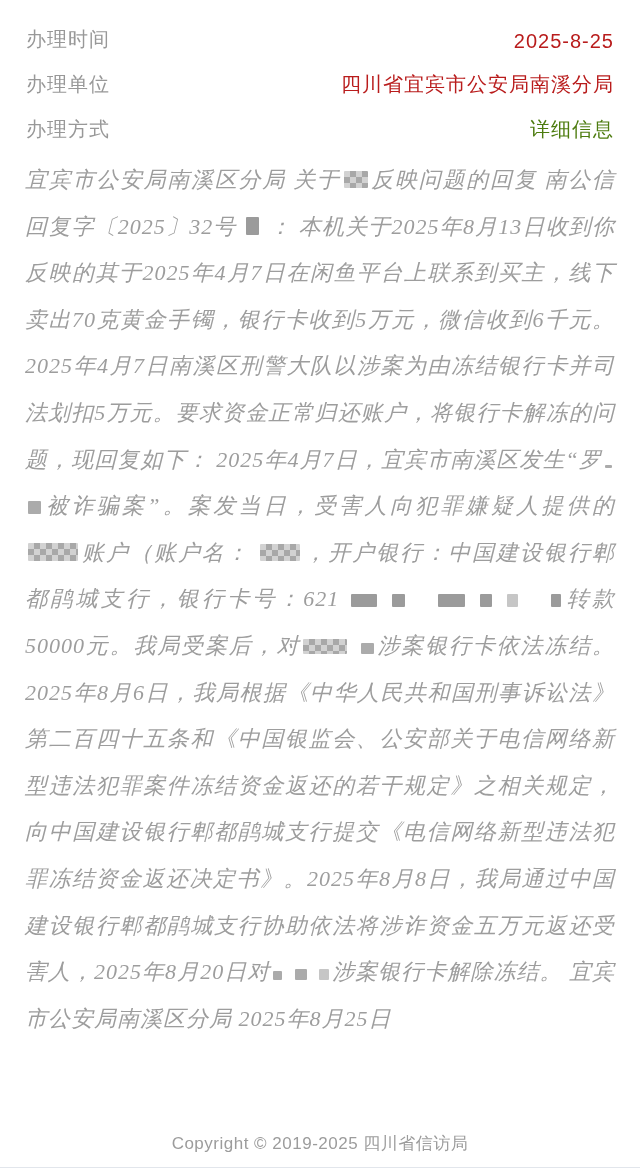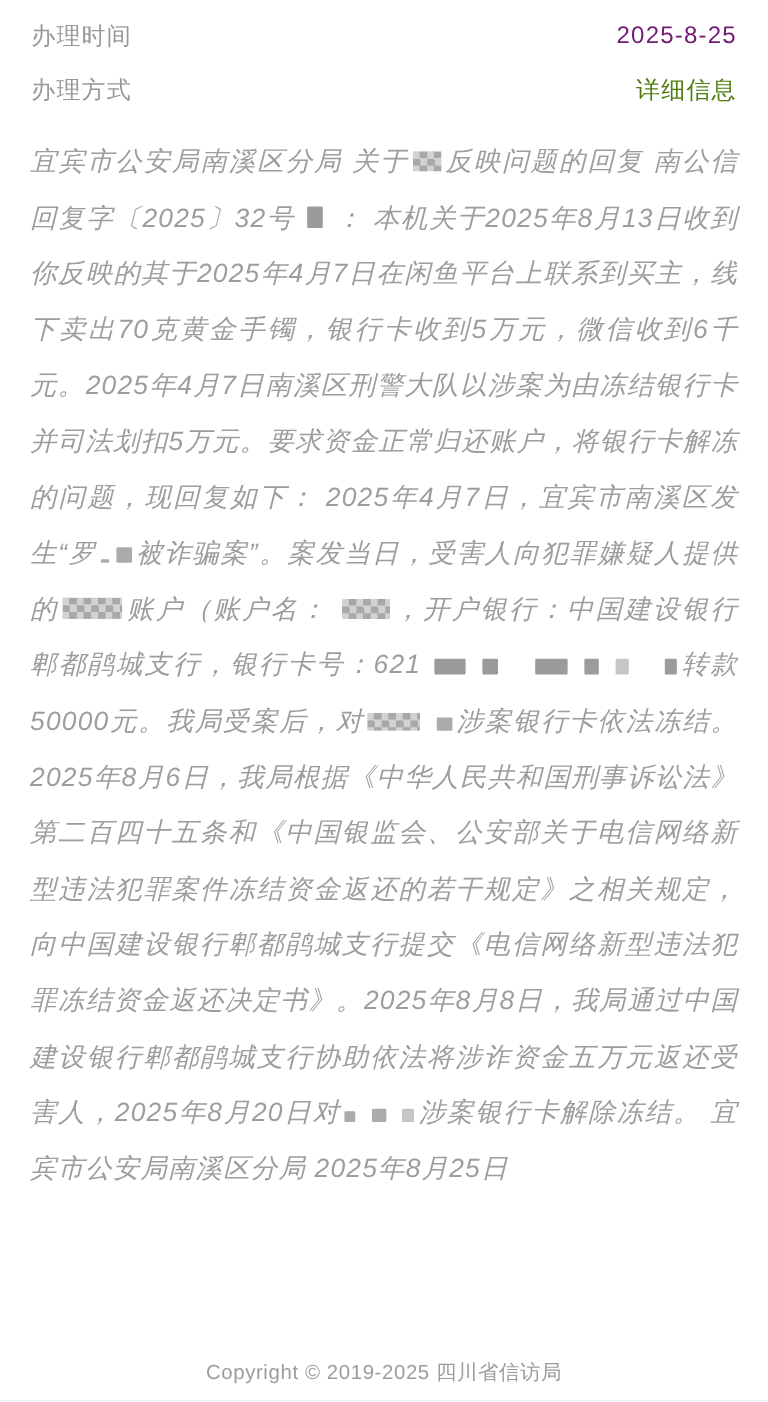--- a/index.html
+++ b/index.html
@@ -5,40 +5,41 @@
   html,body{margin:0;padding:0;}
   body{
     width:640px;height:1168px;
     background:#ffffff;
     font-family:"Liberation Sans",sans-serif;
     position:relative;
     overflow:hidden;
   }
   .info-section{padding:8px 26px 0 26px;}
   .info-row{
-    display:flex;justify-content:space-between;align-items:center;
+    display:flex;justify-content:space-between;align-items:flex-end;
     height:45px;
   }
   .info-label{
     font-size:20px;color:#989898;letter-spacing:1px;white-space:nowrap;
   }
   .info-value{
-    font-size:20px;color:#701a75;letter-spacing:1px;text-align:right;white-space:nowrap;
+    font-size:20px;color:#b91c1c;letter-spacing:1px;text-align:right;white-space:nowrap;
   }
   .info-link{
     font-size:20px;color:#4d7c0f;letter-spacing:1px;text-decoration:none;cursor:pointer;
   }
   .reply-body{
     margin:14px 25px 0 25px;
     font-size:22px;
     line-height:46.6px;
     color:#9d9d9d;
     font-style:italic;
     text-align:justify;
     letter-spacing:1px;
+    font-family:Liberation Serif, serif;
   }
   .rd{
     display:inline-block;
     vertical-align:-1px;
     border-radius:1px;
     margin:0 3px;
   }
   .rd-d{background:#9b9b9b;}
   .rd-m{background:#ababab;}
   .rd-l{background:#c6c6c6;}
@@ -61,20 +62,24 @@
 </style>
 </head>
 <body>
 
 <div class="info-section">
   <div class="info-row">
     <span class="info-label">办理时间</span>
     <span class="info-value">2025-8-25</span>
   </div>
   <div class="info-row">
+    <span class="info-label">办理单位</span>
+    <span class="info-value">四川省宜宾市公安局南溪分局</span>
+  </div>
+  <div class="info-row">
     <span class="info-label">办理方式</span>
     <a class="info-link">详细信息</a>
   </div>
 </div>
 
 <div class="reply-body"><span>宜宾市公安局南溪区分局 关于</span><span class="rd rd-x" style="width: 24px; height: 17px;"></span><span>反映问题的回复 南公信回复字〔2025〕32号 </span><span class="rd rd-d" style="width: 13px; height: 18px;"></span><span> ： 本机关于2025年8月13日收到你反映的其于2025年4月7日在闲鱼平台上联系到买主，线下卖出70克黄金手镯，银行卡收到5万元，微信收到6千元。2025年4月7日南溪区刑警大队以涉案为由冻结银行卡并司法划扣5万元。要求资金正常归还账户，将银行卡解冻的问题，现回复如下： 2025年4月7日，宜宾市南溪区发生“罗</span><span class="rd rd-m" style="width: 7px; height: 3px;"></span><span class="rd rd-m" style="width: 13px; height: 13px;"></span><span>被诈骗案”。案发当日，受害人向犯罪嫌疑人提供的</span><span class="rd rd-x" style="width: 50px; height: 18px;"></span><span>账户（账户名： </span><span class="rd rd-x" style="width: 40px; height: 17px;"></span><span>，开户银行：中国建设银行郫都鹃城支行，银行卡号：621 </span><span class="rd rd-d" style="width: 26px; height: 13px;"></span><span> </span><span class="rd rd-d" style="width: 13px; height: 13px;"></span><span>　</span><span class="rd rd-d" style="width: 27px; height: 13px;"></span><span> </span><span class="rd rd-d" style="width: 12px; height: 13px;"></span><span> </span><span class="rd rd-l" style="width: 11px; height: 13px;"></span><span>　</span><span class="rd rd-d" style="width: 10px; height: 13px;"></span><span>转款50000元。我局受案后，对</span><span class="rd rd-x" style="width: 44px; height: 15px;"></span><span> </span><span class="rd rd-m" style="width: 13px; height: 11px;"></span><span>涉案银行卡依法冻结。2025年8月6日，我局根据《中华人民共和国刑事诉讼法》第二百四十五条和《中国银监会、公安部关于电信网络新型违法犯罪案件冻结资金返还的若干规定》之相关规定，向中国建设银行郫都鹃城支行提交《电信网络新型违法犯罪冻结资金返还决定书》。2025年8月8日，我局通过中国建设银行郫都鹃城支行协助依法将涉诈资金五万元返还受害人，2025年8月20日对</span><span class="rd rd-m" style="width: 9px; height: 9px;"></span><span> </span><span class="rd rd-m" style="width: 12px; height: 11px;"></span><span> </span><span class="rd rd-l" style="width: 10px; height: 11px;"></span><span>涉案银行卡解除冻结。 宜宾市公安局南溪区分局 2025年8月25日</span></div>
 
 <div class="footer">Copyright © 2019-2025 四川省信访局</div>
 <div class="bottom-divider"></div>
 

